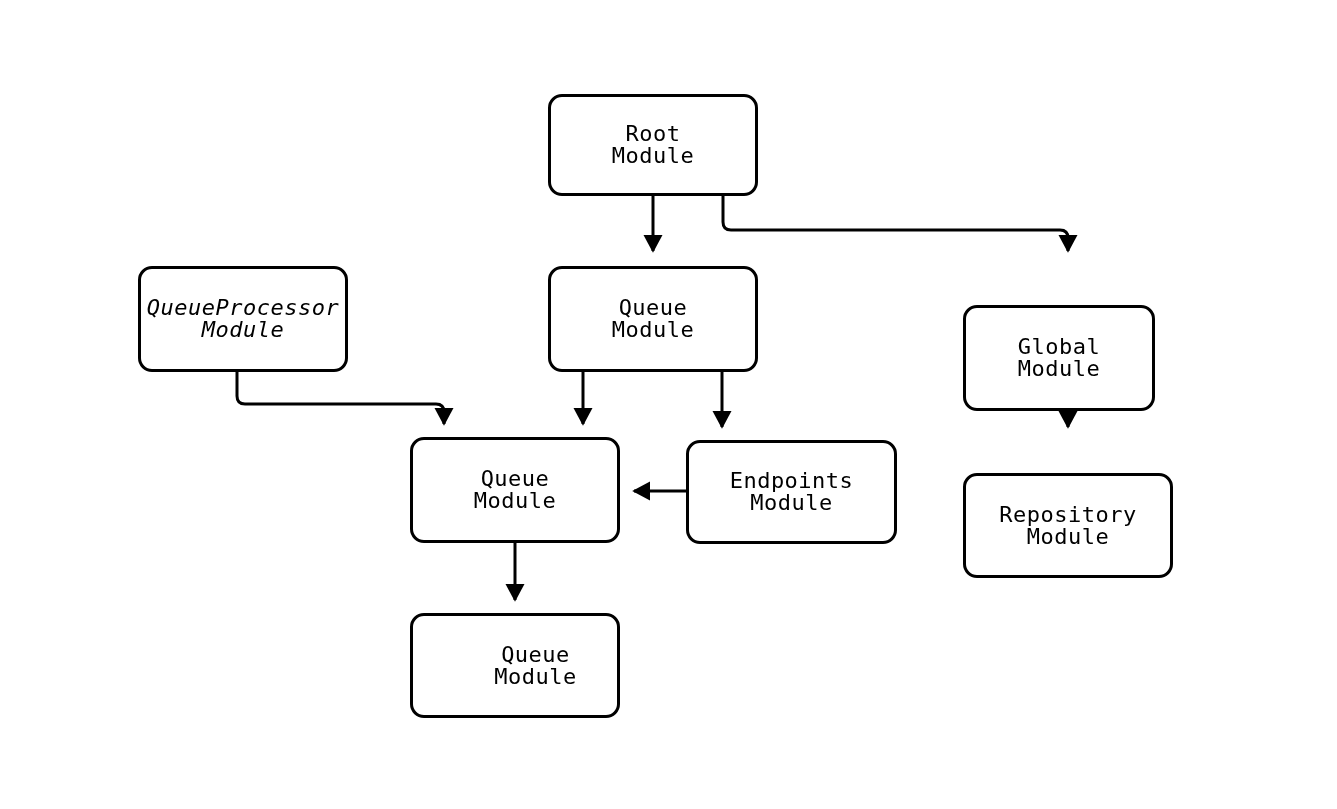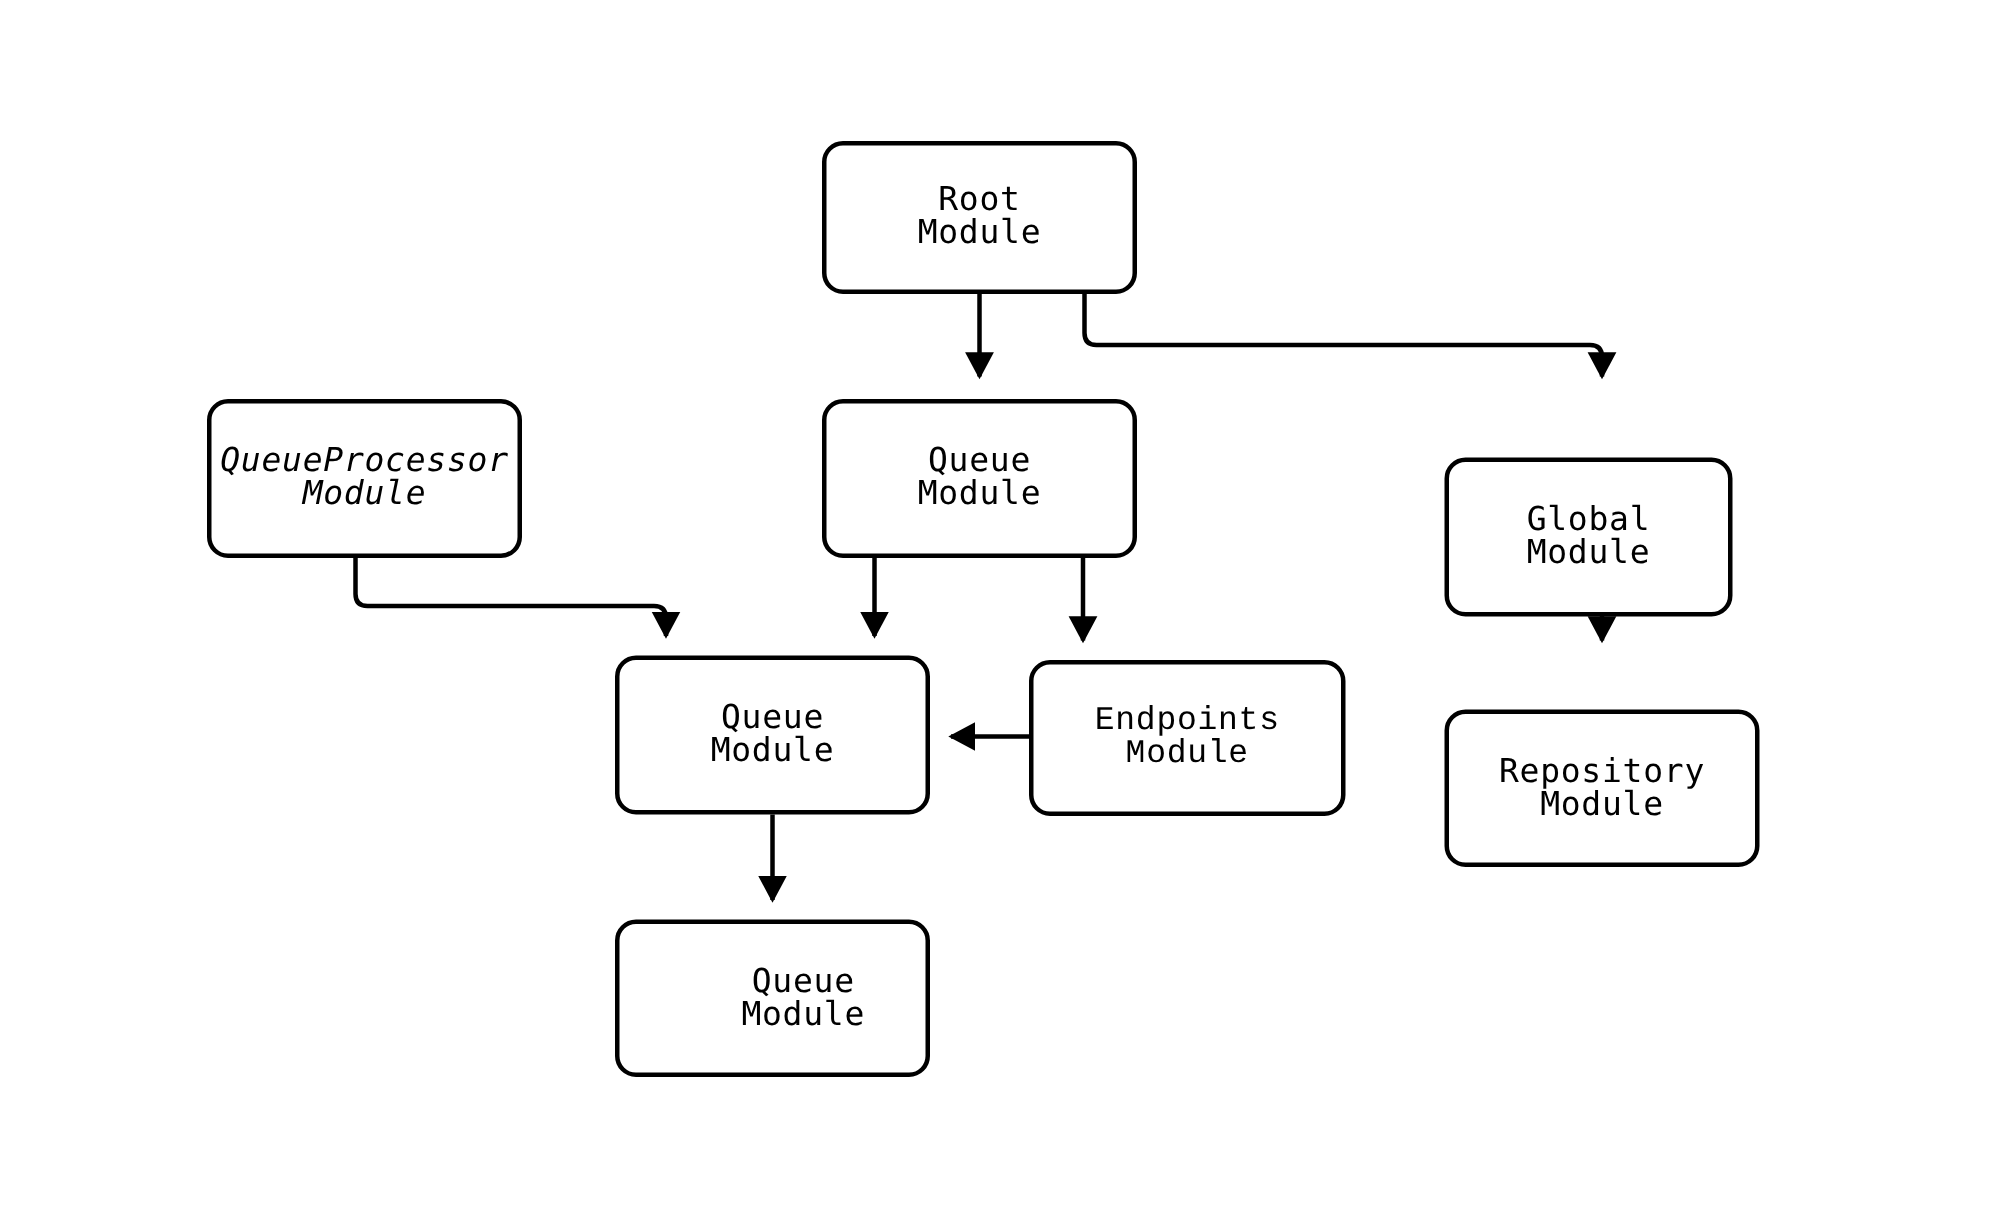--- a/index.html
+++ b/index.html
@@ -95,21 +95,21 @@
   <div class="node" style="left:963px; top:266px; width:192px; height:106px;margin-top:39px;">
     <span class="node-line">Global</span>
     <span class="node-line">Module</span>
   </div>
 
   <div class="node" style="left:410px; top:437px; width:210px; height:106px;">
     <span class="node-line">Queue</span>
     <span class="node-line">Module</span>
   </div>
 
-  <div class="node" style="left:686px; top:440px; width:211px; height:104px;font-family:Liberation Mono, monospace;">
+  <div class="node" style="left:686px; top:440px; width:211px; height:104px;">
     <span class="node-line">Endpoints</span>
     <span class="node-line">Module</span>
   </div>
 
   <div class="node" style="left:963px; top:440px; width:210px; height:105px;margin-top:33px;">
     <span class="node-line">Repository</span>
     <span class="node-line">Module</span>
   </div>
 
   <div class="node" style="left:410px; top:613px; width:210px; height:105px;padding-left:41px;">

